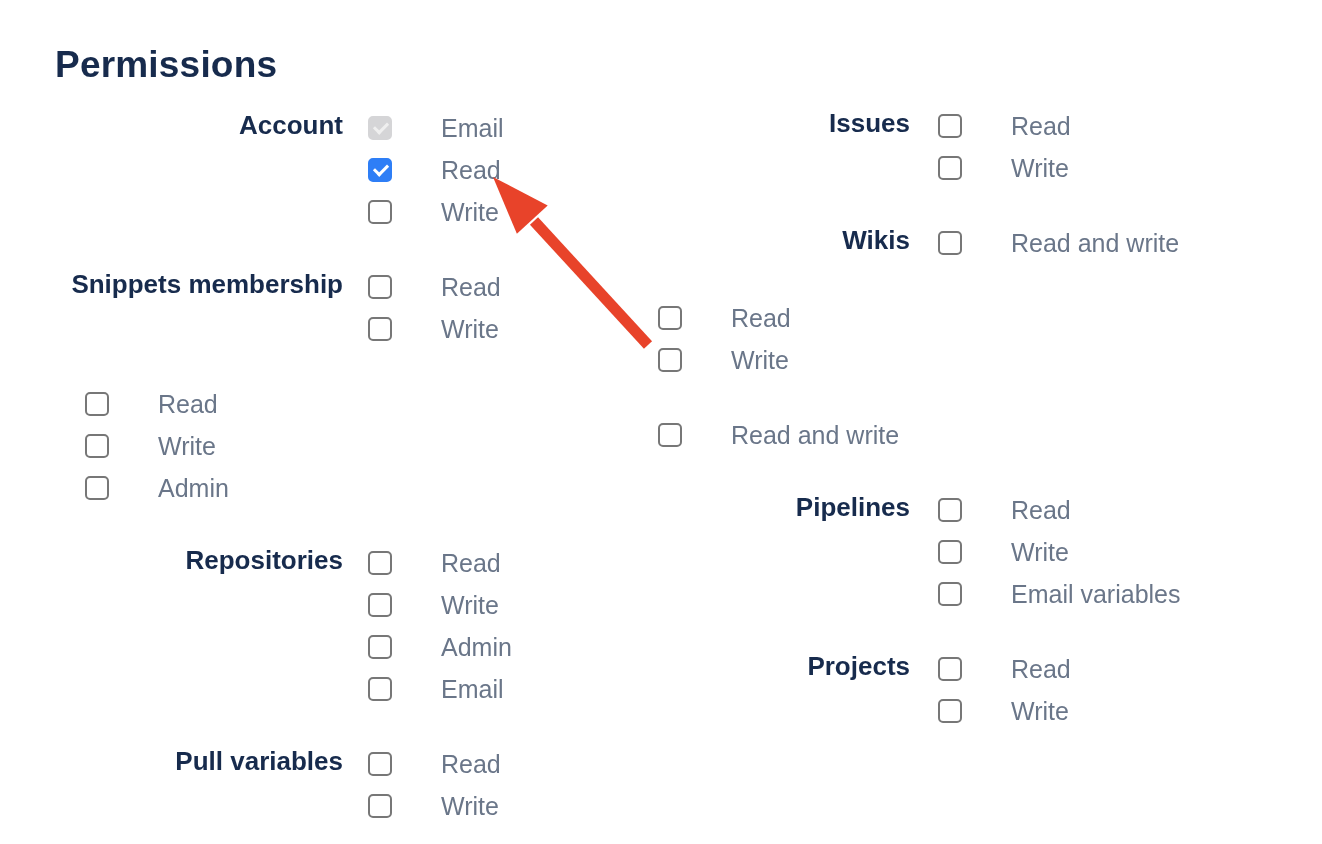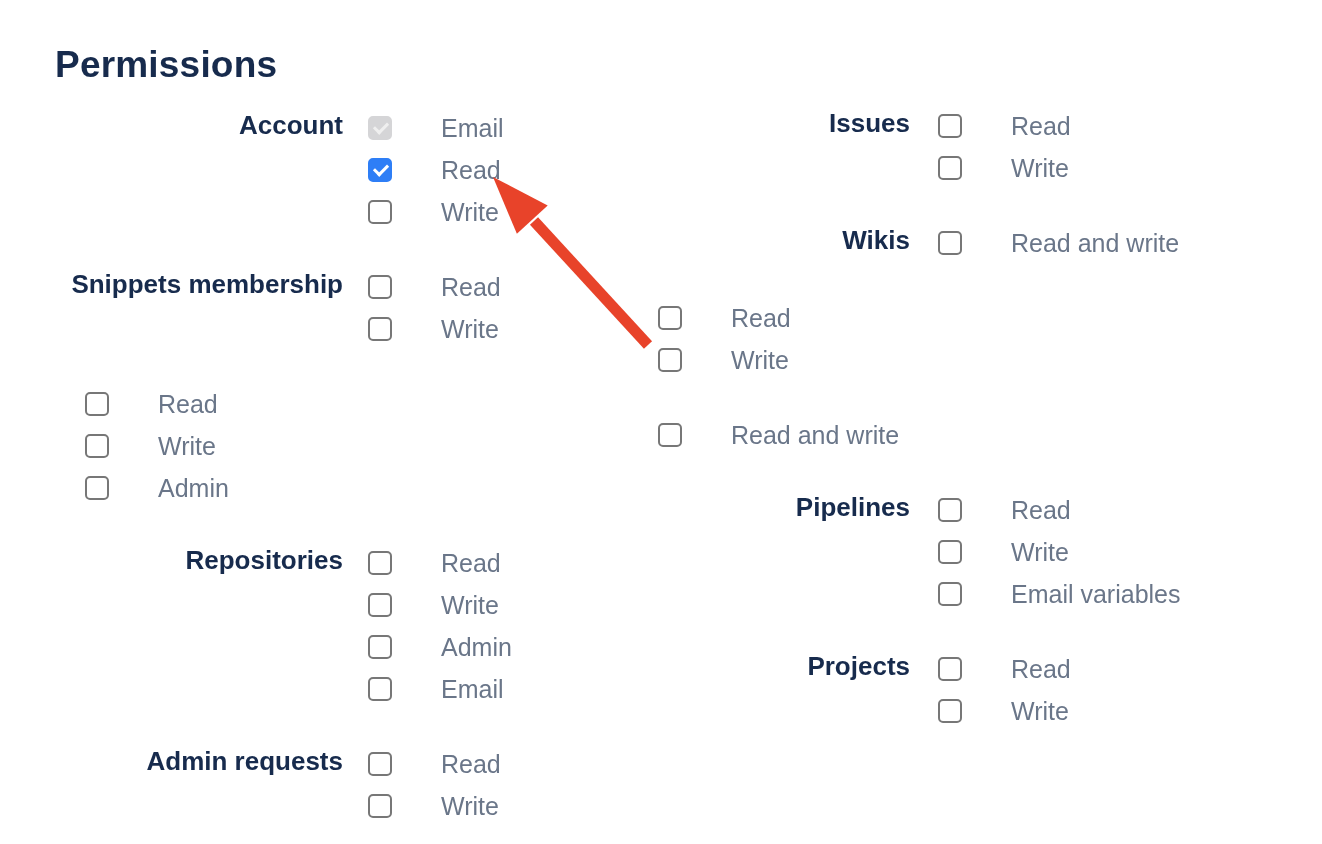--- a/index.html
+++ b/index.html
@@ -171,21 +171,21 @@
   </div>
 
   <div class="option">
     <span class="checkbox" role="checkbox" aria-checked="false"></span>
     <span class="option-label">Email</span>
   </div>
 </div>
   </div>
 
   <div class="group">
-    <div class="group-label">Admin requests</div>
+    <div class="group-label">Pull variables</div>
     <div class="options">
   <div class="option">
     <span class="checkbox" role="checkbox" aria-checked="false"></span>
     <span class="option-label">Read</span>
   </div>
 
   <div class="option">
     <span class="checkbox" role="checkbox" aria-checked="false"></span>
     <span class="option-label">Write</span>
   </div>

